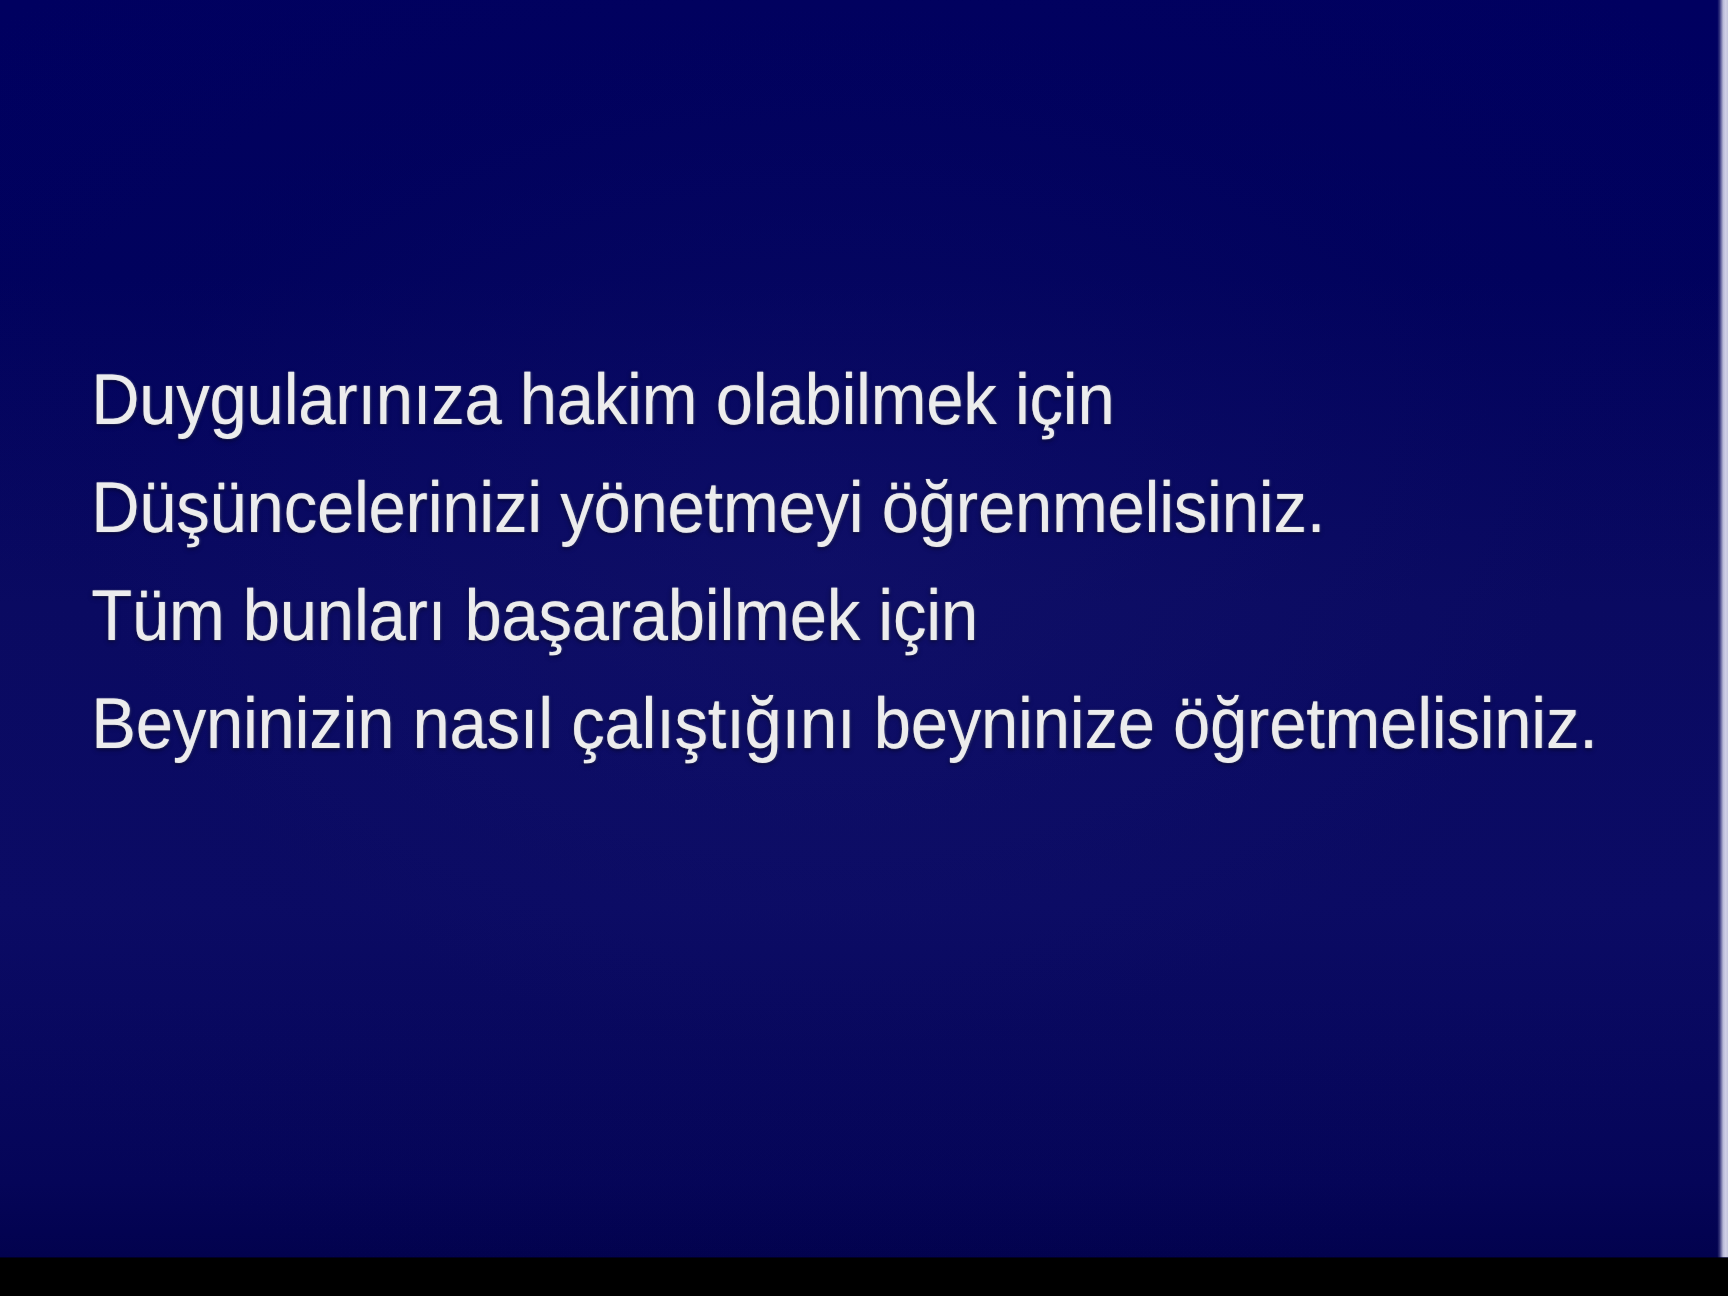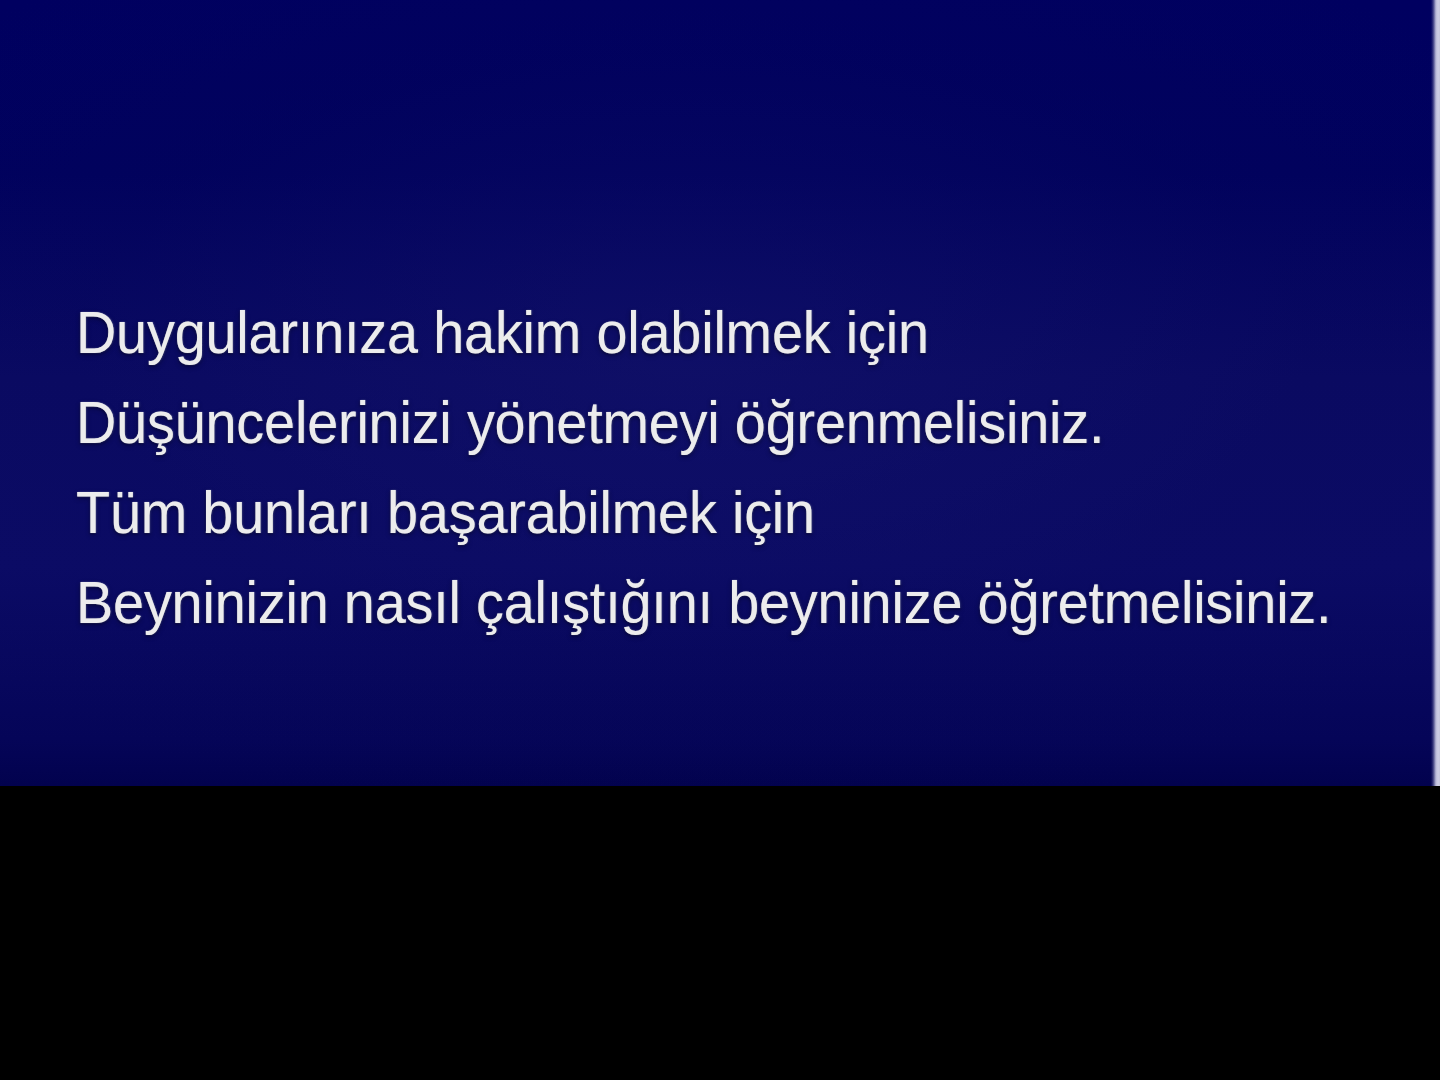--- a/index.html
+++ b/index.html
@@ -5,21 +5,21 @@
 <style>
   html, body {
     margin: 0;
     padding: 0;
     background: #000000;
   }
 
   #frame {
     position: relative;
     width: 1440px;
-    height: 786px;
+    height: 1048px;
     overflow: hidden;
     background: #000060;
     font-family: "Liberation Sans", "DejaVu Sans", sans-serif;
   }
 
   
   #bg-gradient {
     position: absolute;
     inset: 0;
     background:

